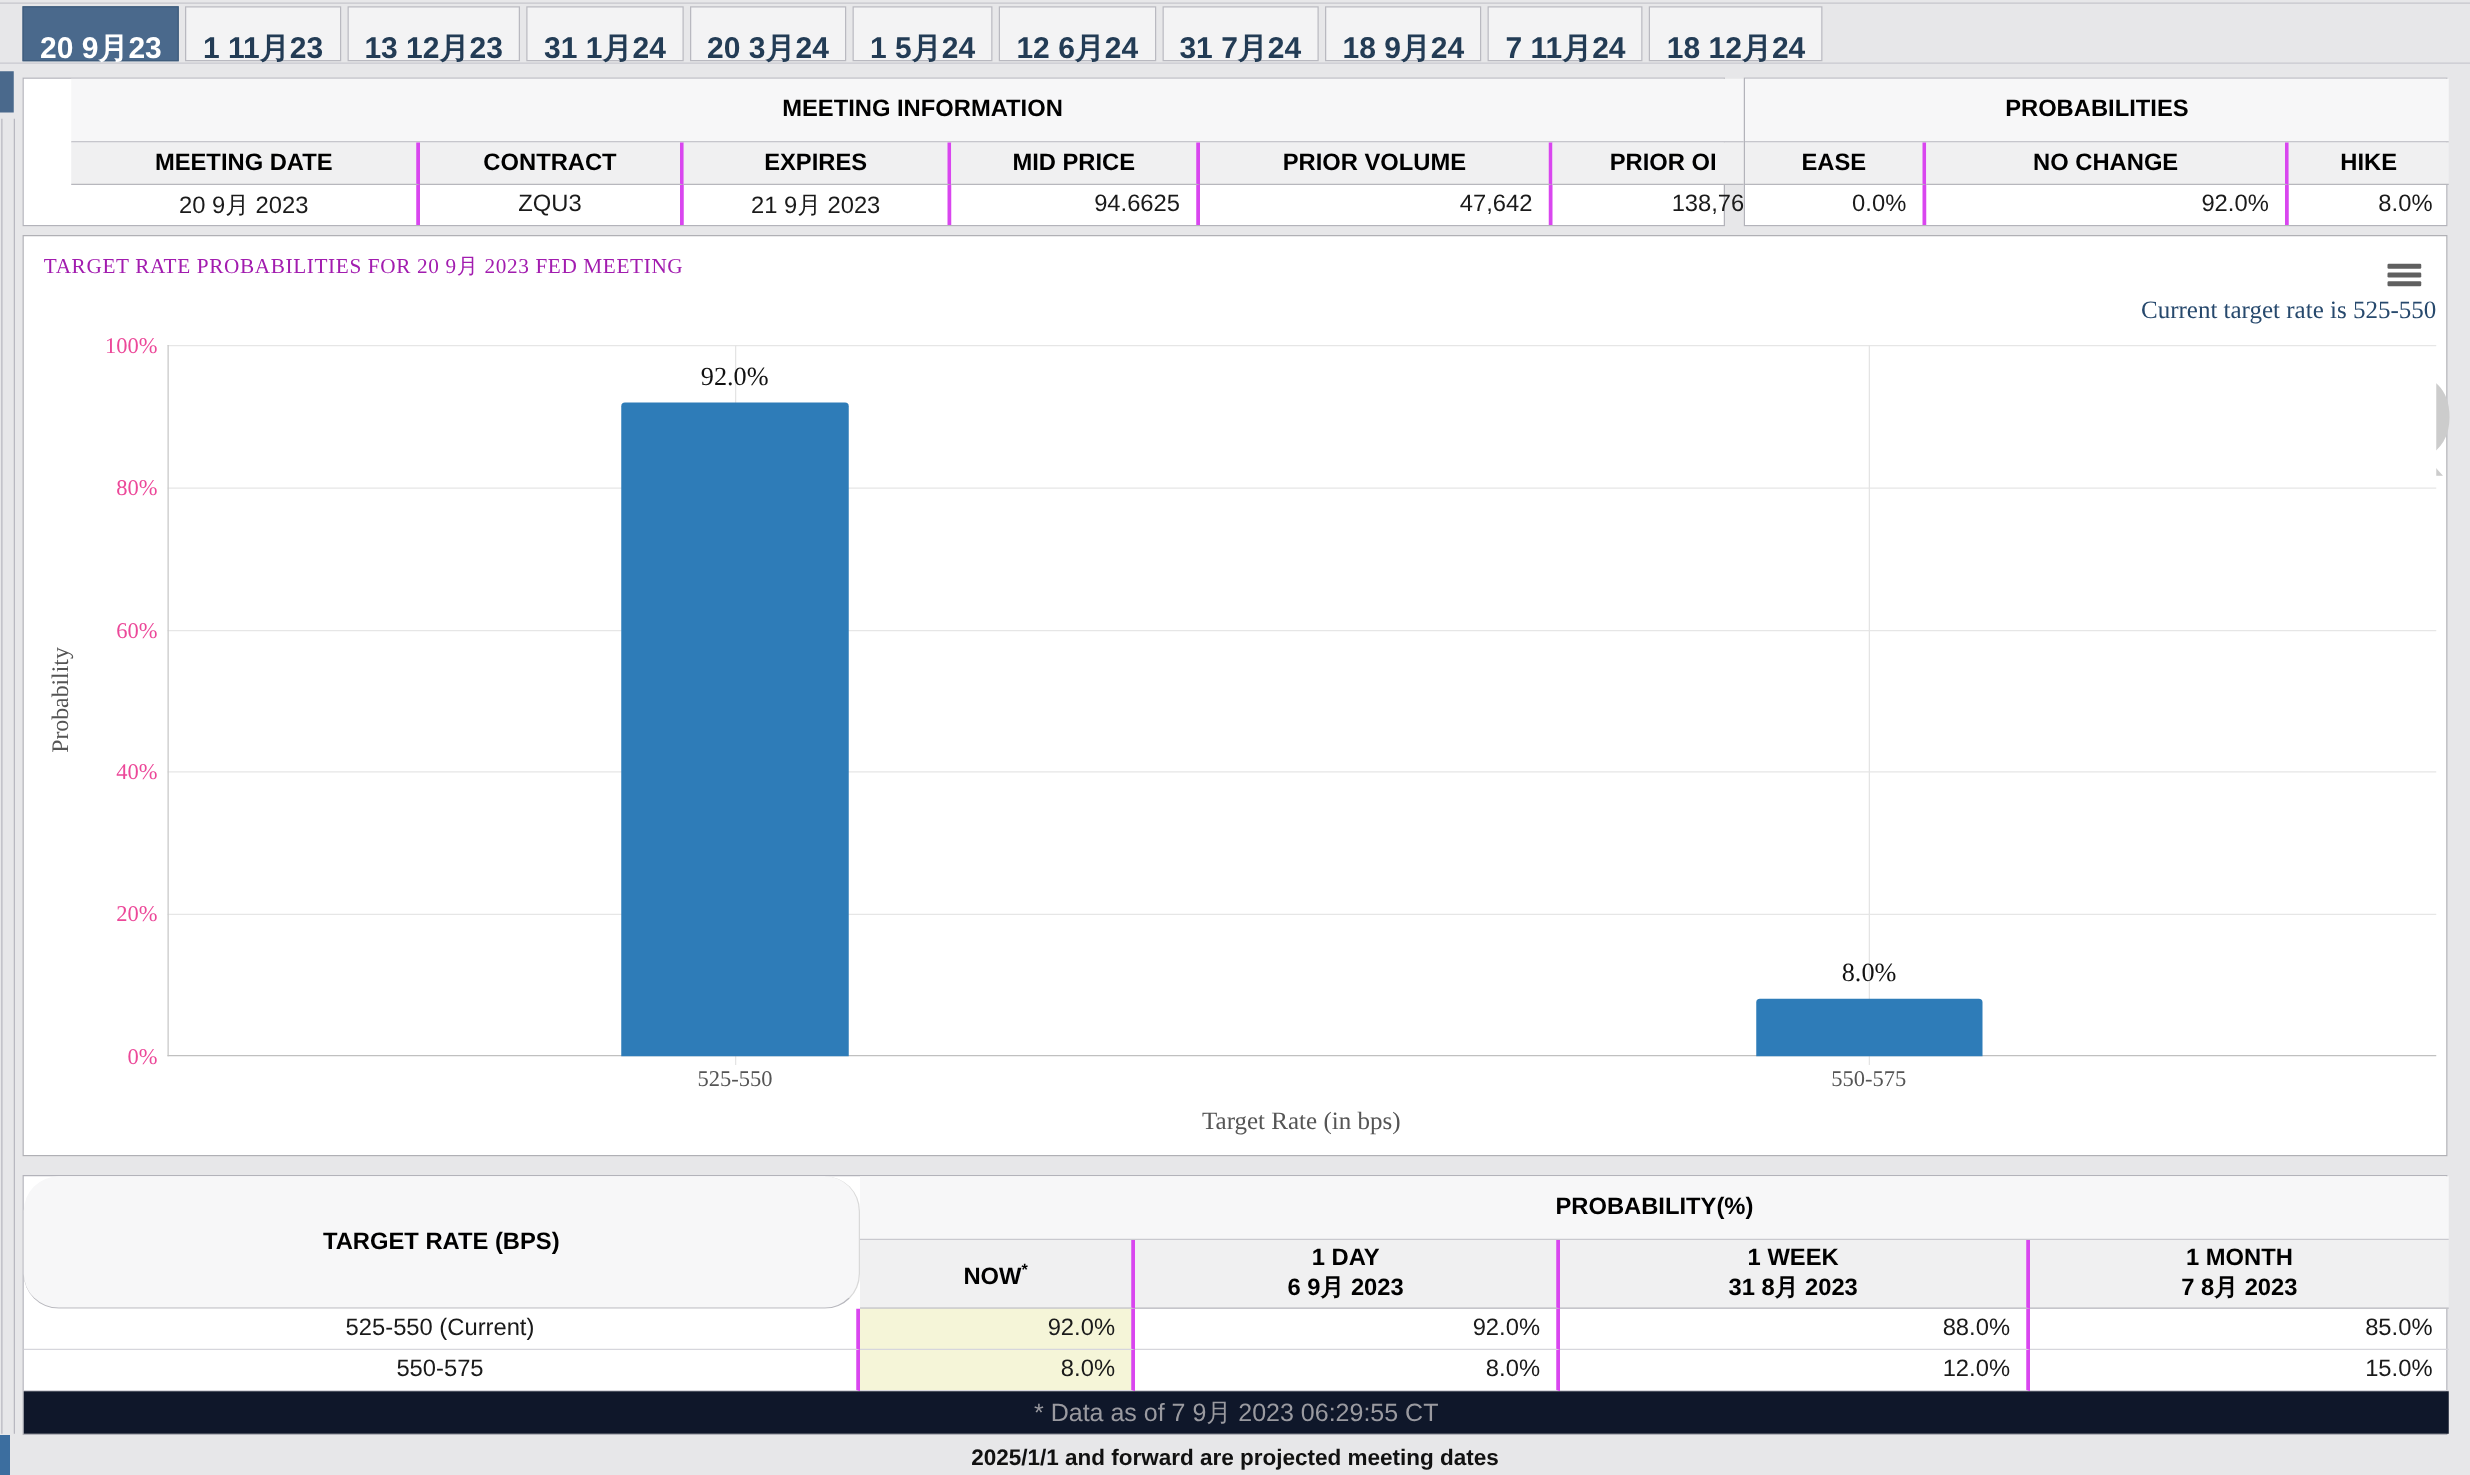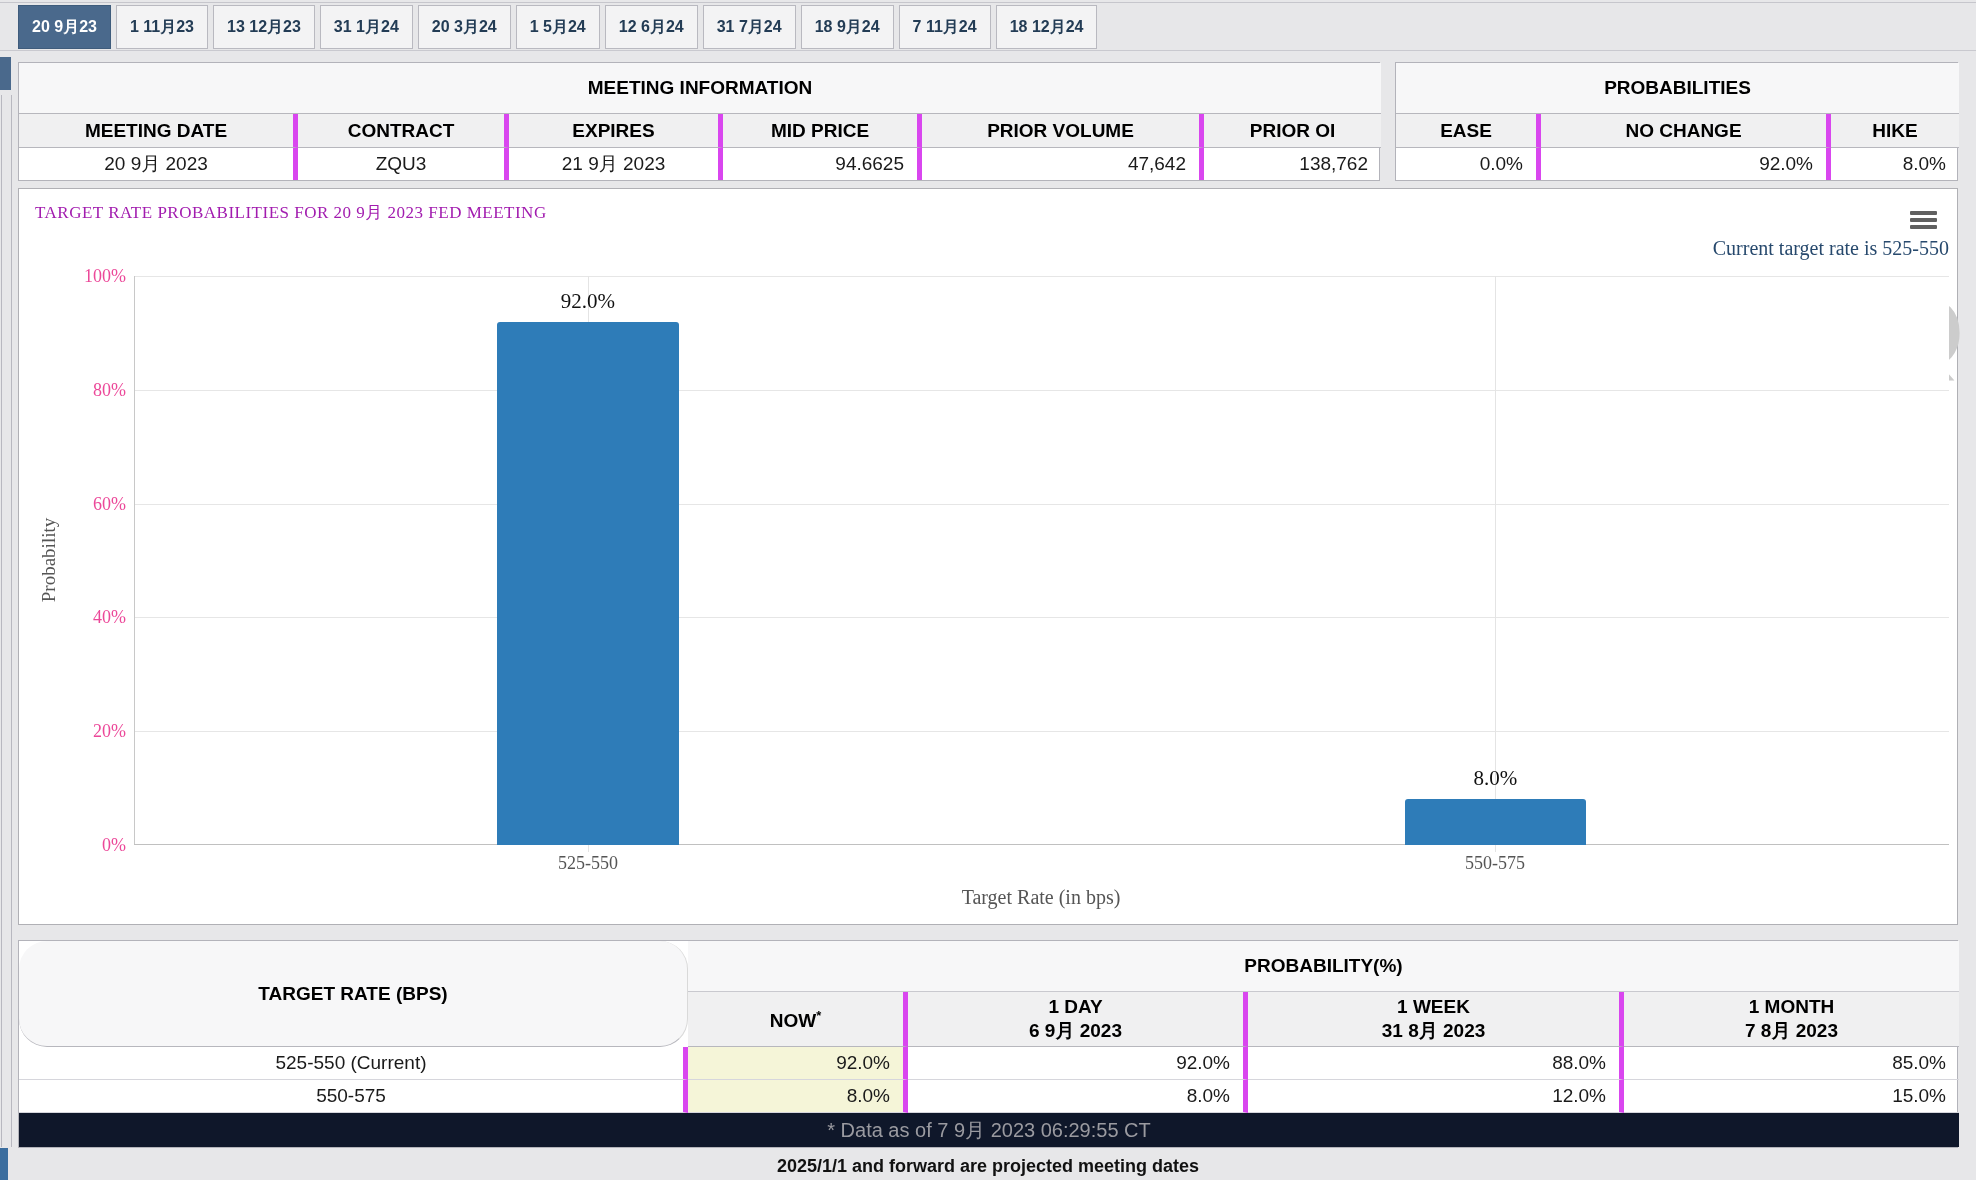--- a/index.html
+++ b/index.html
@@ -2,40 +2,40 @@
 <html><head>
 <meta charset="utf-8">
 <style>
   html,body{margin:0;padding:0;}
   body{background:#e7e7e9;font-family:"Liberation Sans",sans-serif;}
   .screen{position:relative;width:1976px;height:1180px;background:#e7e7e9;overflow:hidden;}
   .top-line{position:absolute;left:0;top:2px;width:1976px;height:1px;background:#c6c6cc;}
 
   
   .tabbar{position:absolute;left:18px;top:5px;display:flex;gap:5px;height:44px;}
-  .tab{box-sizing:border-box;height:44px;line-height:42px;padding:0 13px;background:#f3f3f4;
-       border:1px solid #b9b9c0;color:#233c55;font-size:16px;font-weight:bold;cursor:pointer;white-space:nowrap;}
+  .tab{box-sizing:border-box;height:44px;line-height:42px;padding:12px 13px;background:#f3f3f4;
+       border:1px solid #b9b9c0;color:#233c55;font-size:24px;font-weight:bold;cursor:pointer;white-space:nowrap;}
   .tab.selected{background:#4a698c;border-color:#3f5c7c;color:#ffffff;}
   .tabbar-underline{position:absolute;left:0;top:50px;width:1976px;height:1px;background:#c9c9cf;}
 
   
   .lf-blue-top{position:absolute;left:0;top:57px;width:11px;height:33px;background:#4a698c;}
   .lf-lines{position:absolute;left:1px;top:95px;width:9px;height:1052px;border-left:1px solid #b8b8c0;border-right:1px solid #b8b8c0;}
   .lf-blue-bottom{position:absolute;left:0;top:1148px;width:8px;height:32px;background:#3c6e9f;}
 
   
   .dtable{position:absolute;background:#ffffff;border:1px solid #b3b3ba;display:grid;box-sizing:border-box;}
   .cell{box-sizing:border-box;display:flex;align-items:center;font-size:19px;color:#1a1a1a;}
   .cap{background:#f7f7f8;font-weight:bold;justify-content:center;border-bottom:1px solid #b7b7bd;color:#000;}
   .hd{background:#f0f0f1;font-weight:bold;justify-content:center;border-bottom:1px solid #b7b7bd;color:#000;text-align:center;}
-  .vline{border-right:5px solid #d946ef;}
+  .vline{border-right:3px solid #d946ef;}
   .c-center{justify-content:center;}
   .c-right{justify-content:flex-end;padding-right:13px;}
 
-  .mi{left:18px;top:62px;width:1362px;height:119px;grid-template-columns:279px 211px 214px 199px 282px 177px;grid-template-rows:51px 34px 32px;}
+  .mi{left:18px;top:62px;width:1362px;height:119px;grid-template-columns:279px 211px 214px 199px 282px 177px;grid-template-rows:51px 34px 32px;padding-left:38px;}
   .mi .cap{grid-column:1/7;}
   .pr{left:1395px;top:62px;width:563px;height:119px;grid-template-columns:145px 290px 128px;grid-template-rows:51px 34px 32px;}
   .pr .cap{grid-column:1/4;}
 
   
   .chart-panel{position:absolute;left:18px;top:188px;width:1940px;height:737px;background:#ffffff;border:1px solid #b0b0b5;box-sizing:border-box;font-family:"Liberation Serif",serif;}
   .chart-title{position:absolute;left:16px;top:12px;font-size:17px;letter-spacing:0.5px;color:#a21caf;}
   .chart-subtitle{position:absolute;left:115px;top:48px;width:1815px;text-align:right;font-size:20px;color:#27496d;}
   .menu-btn{position:absolute;right:20px;top:22px;width:27px;height:18px;cursor:pointer;display:flex;flex-direction:column;justify-content:space-between;}
   .menu-btn span{display:block;height:4px;background:#606060;border-radius:1px;}

